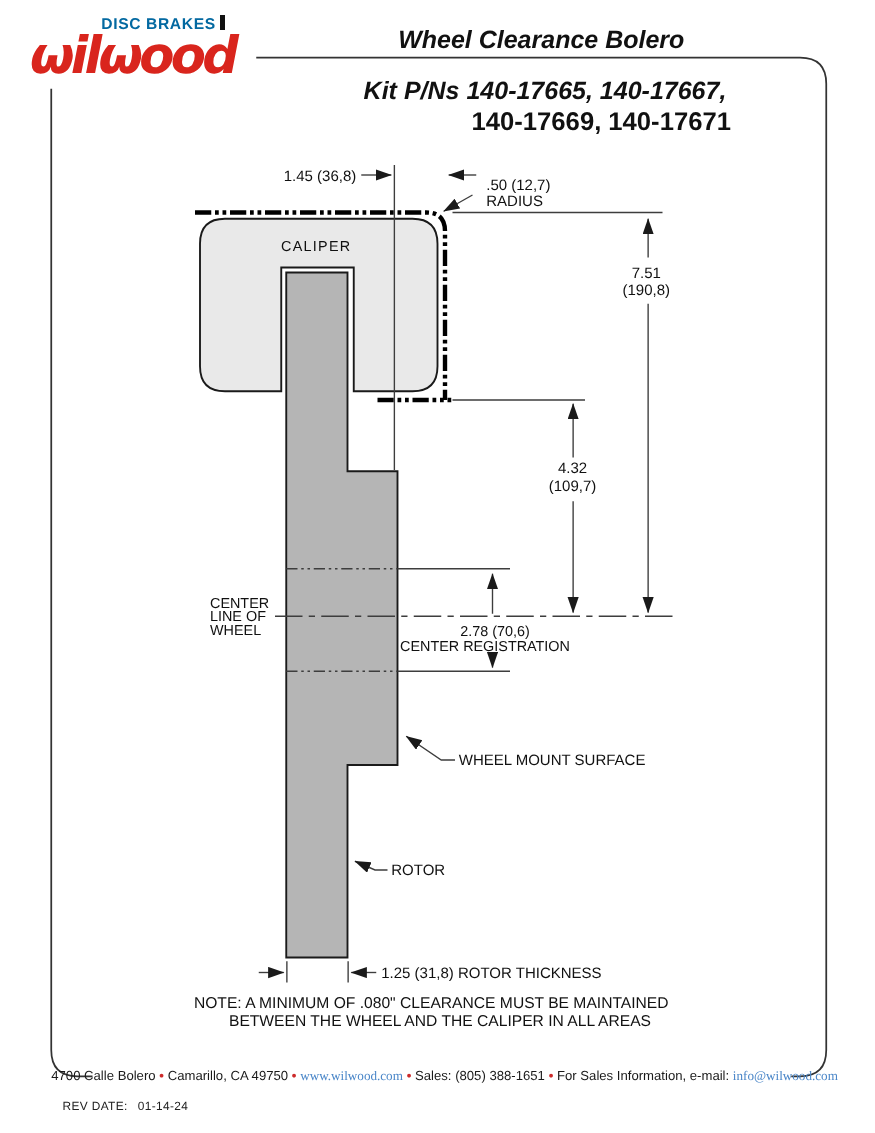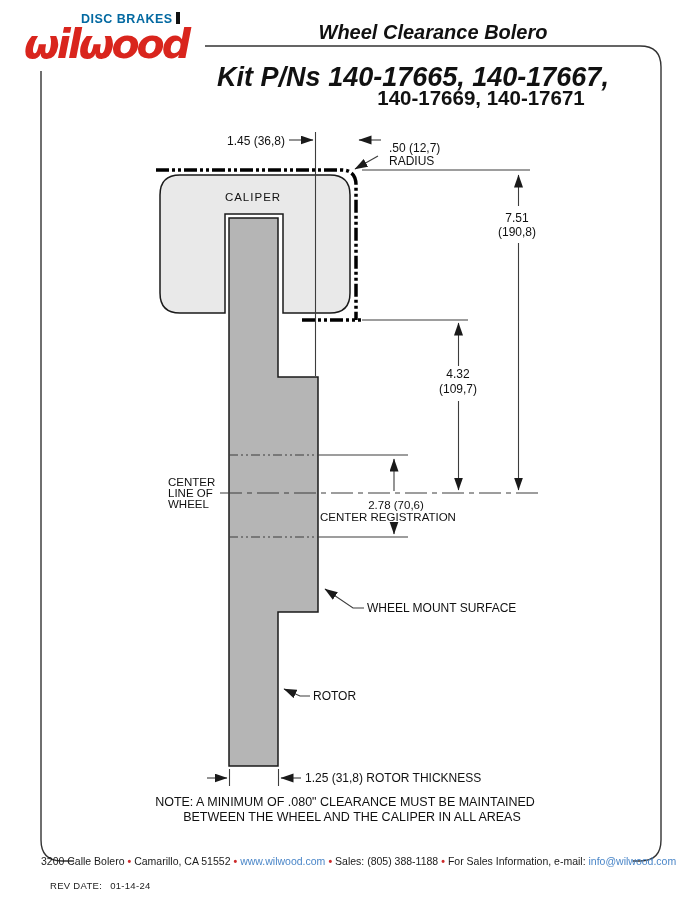--- a/index.html
+++ b/index.html
@@ -10,40 +10,40 @@
   .logo{left:24px;top:12px;width:190px;height:60px;}
   .logo-tagline{position:absolute;left:57px;top:0;font-size:12.5px;font-weight:bold;
       letter-spacing:.5px;color:#0369a1;white-space:nowrap;}
   .logo-bar{display:inline-block;width:4px;height:12px;background:#111;margin-left:3px;
       vertical-align:-1px;}
   .logo-script{position:absolute;left:0;top:8px;font-family:"DejaVu Sans",sans-serif;
       font-size:41px;font-weight:bold;font-style:italic;color:#d9251d;letter-spacing:-3px;
       line-height:48px;white-space:nowrap;}
   .doc-title{top:21px;left:433px;transform:translateX(-50%);font-size:20px;font-weight:bold;
       font-style:italic;white-space:nowrap;}
-  .kit1{top:62px;left:413px;transform:translateX(-50%);font-size:27px;font-weight:bold;
+  .kit1{top:62px;left:436px;transform:translateX(-50%);font-size:20px;font-weight:bold;
       font-style:italic;white-space:nowrap;}
   .kit2{top:86px;left:481px;transform:translateX(-50%);font-size:20.5px;font-weight:bold;
       white-space:nowrap;}
   
   .diagram-svg{left:0;top:0;width:700px;height:906px;}
   text{font-family:"Liberation Sans",sans-serif;fill:#111;}
   .t12{font-size:12px;}
   .t11{font-size:11.5px;}
   .t13{font-size:12.5px;}
   .thin{stroke:#3d3d3d;stroke-width:1.1;fill:none;}
   .mid{stroke:#3d3d3d;stroke-width:1.2;fill:none;}
   .outline{stroke:#1a1a1a;stroke-width:1.5;}
   .border{stroke:#333;stroke-width:1.4;fill:none;}
   .phantom{stroke:#000;stroke-width:3.5;fill:none;stroke-dasharray:13 3 3 3 3 3;}
   
   .footer-line{top:855px;left:41px;width:621px;text-align:center;font-size:10.5px;
       white-space:nowrap;color:#1a1a1a;}
   .bullet{color:#cc2a2a;padding:0 3px;font-weight:bold;}
-  .flink{color:#4a86c8;text-decoration:none;}
+  .flink{color:#4a86c8;text-decoration:none;font-family:Liberation Serif, serif;}
   .rev{top:880px;left:50px;font-size:9.5px;color:#222;letter-spacing:.3px;}
   .rev span{margin-right:8px;}
 </style>
 </head>
 <body>
 
 <div class="abs logo">
   <div class="logo-tagline"><span>DISC BRAKES</span><span class="logo-bar"></span></div>
   <div class="logo-script">ωilωood</div>
 </div>
@@ -117,17 +117,17 @@
   <line class="thin" x1="278.5" y1="769" x2="278.5" y2="786"></line>
   <line class="thin" x1="207" y1="778" x2="227" y2="778" marker-end="url(#arr)"></line>
   <line class="thin" x1="301" y1="778" x2="281" y2="778" marker-end="url(#arr)"></line>
   <text class="t12" x="305" y="782">1.25 (31,8) ROTOR THICKNESS</text>
 
   <text class="t13" x="345" y="806" text-anchor="middle">NOTE: A MINIMUM OF .080" CLEARANCE MUST BE MAINTAINED</text>
   <text class="t13" x="352" y="821" text-anchor="middle">BETWEEN THE WHEEL AND THE CALIPER IN ALL AREAS</text>
 </svg>
 
 <div class="abs footer-line">
-  <span>3200 Calle Bolero</span><span class="bullet">•</span><span>Camarillo, CA 51552</span><span class="bullet">•</span><span class="flink">www.wilwood.com</span><span class="bullet">•</span><span>Sales: (805) 388-1188</span><span class="bullet">•</span><span>For Sales Information, e-mail:</span>&nbsp;<span class="flink">info@wilwood.com</span>
+  <span>4700 Calle Bolero</span><span class="bullet">•</span><span>Camarillo, CA 49750</span><span class="bullet">•</span><span class="flink">www.wilwood.com</span><span class="bullet">•</span><span>Sales: (805) 388-1651</span><span class="bullet">•</span><span>For Sales Information, e-mail:</span>&nbsp;<span class="flink">info@wilwood.com</span>
 </div>
 <div class="abs rev">
   <span>REV DATE:</span><span>01-14-24</span>
 </div>
 
 </body></html>

